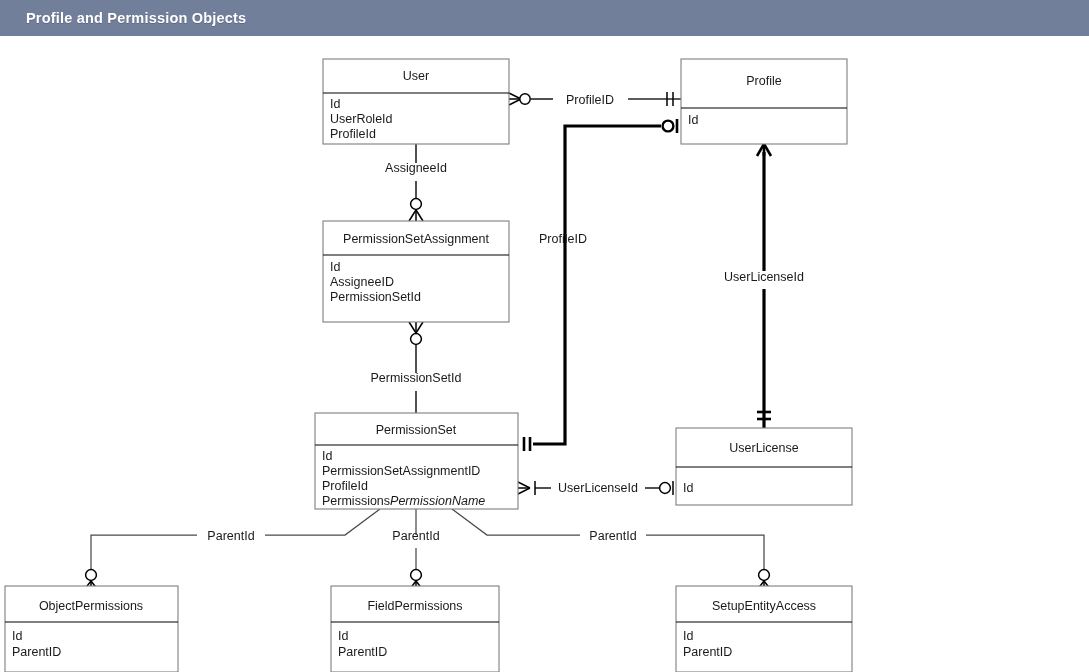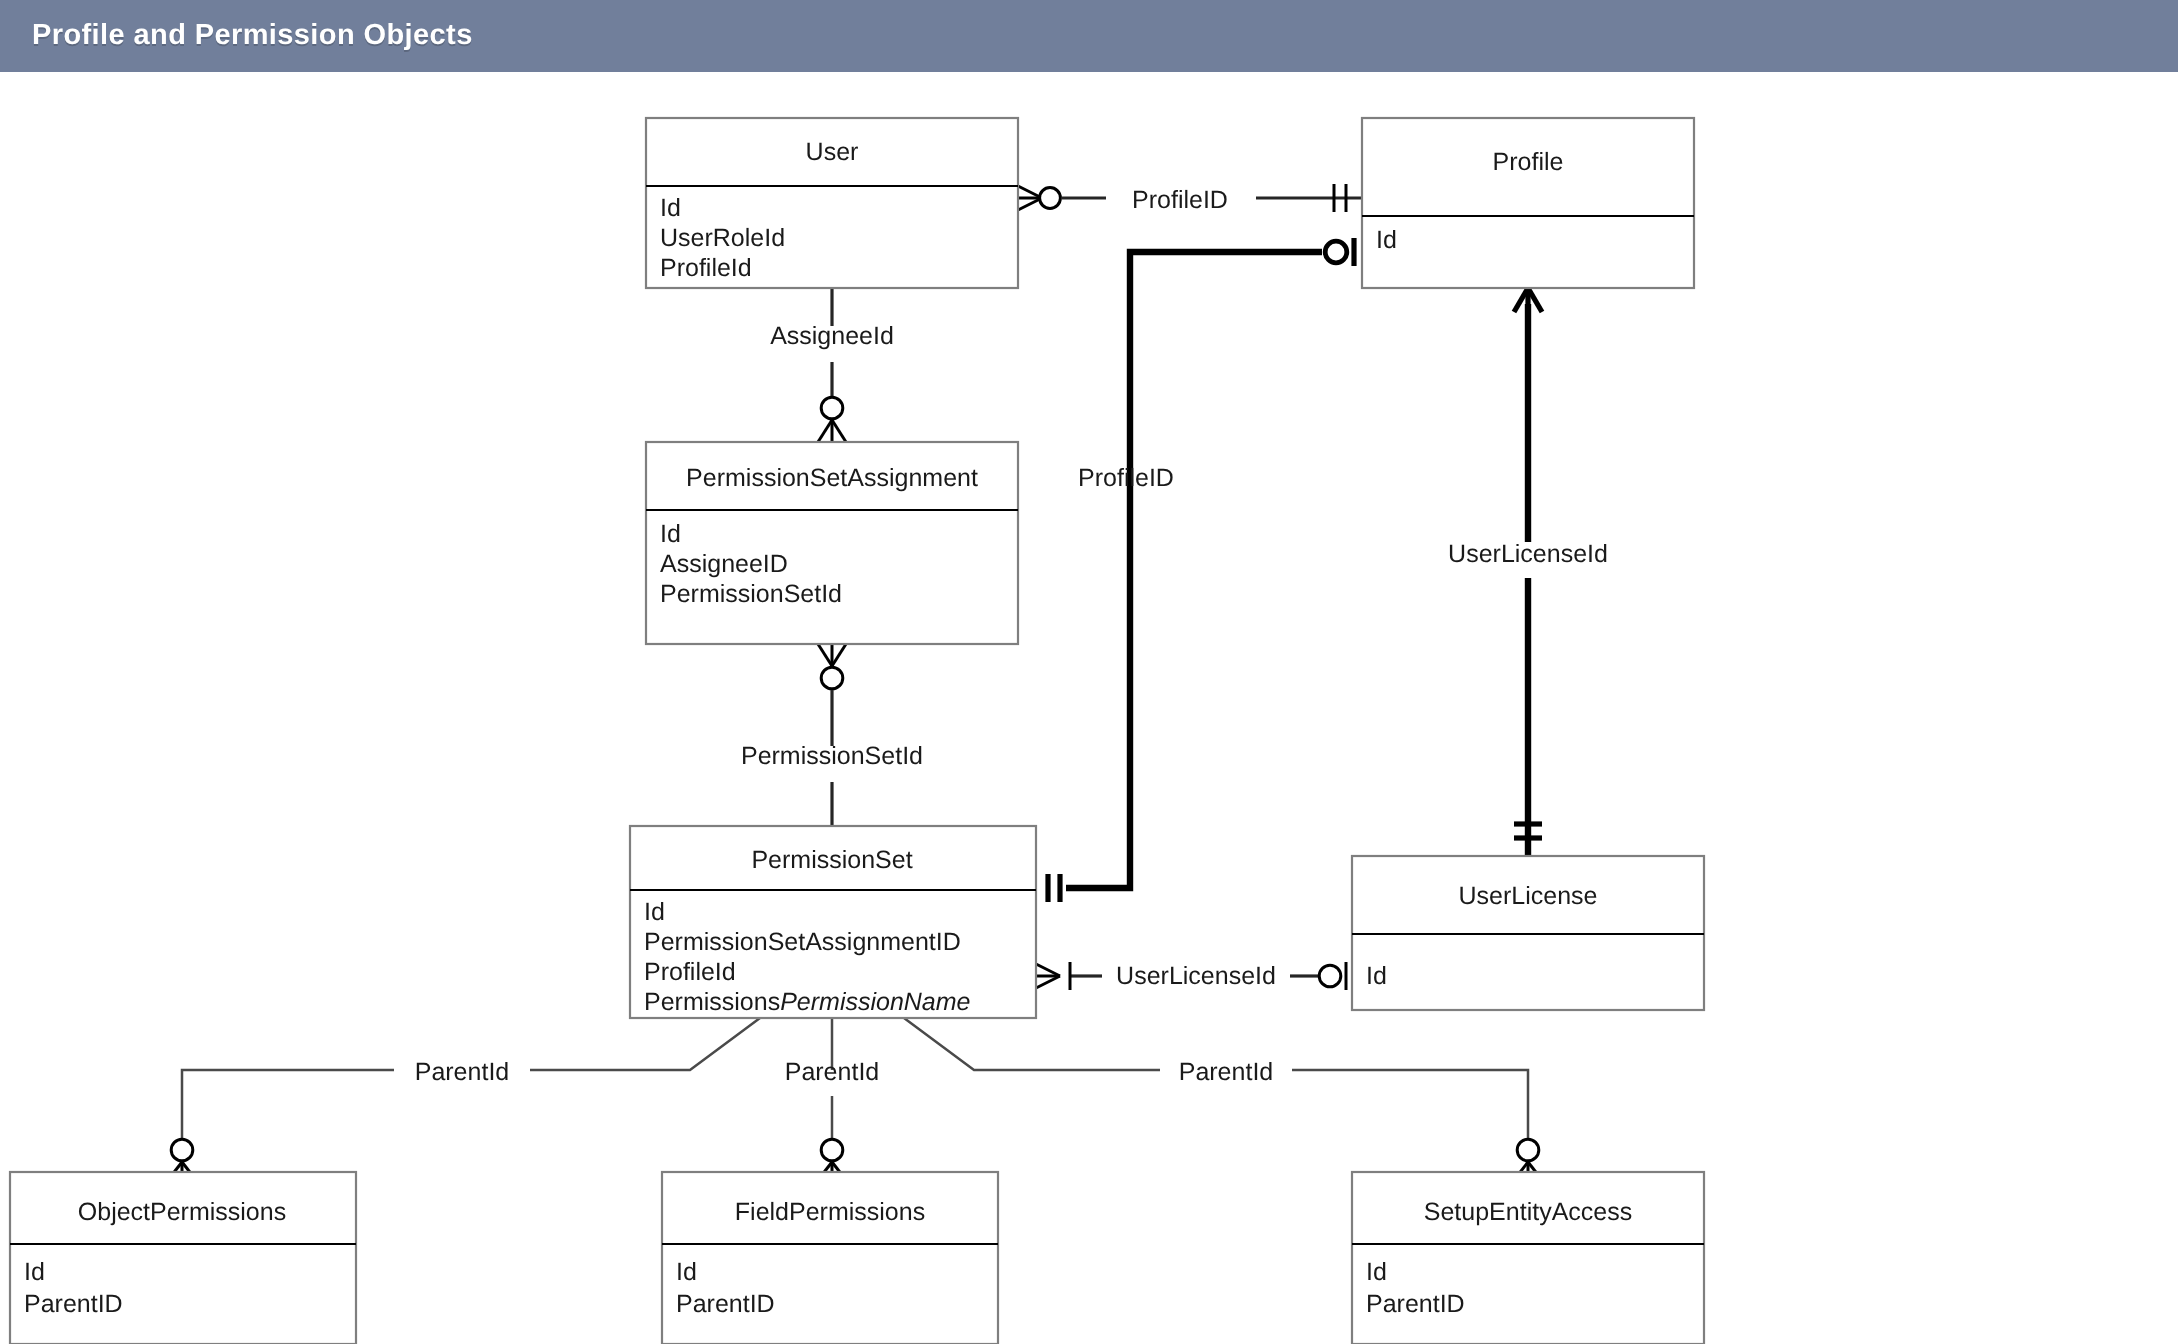--- a/index.html
+++ b/index.html
@@ -4,21 +4,21 @@
 <style>
   html,body{margin:0;padding:0;background:#ffffff;}
   body{width:1089px;height:672px;font-family:"Liberation Sans",sans-serif;overflow:hidden;}
   #canvas{position:relative;width:1089px;height:672px;background:#fff;}
   .titlebar{
     position:absolute;left:0;top:0;width:1089px;height:36px;
     background:#717f9b;display:flex;align-items:center;
   }
   .titlebar .t{
     color:#ffffff;font-weight:bold;font-size:14.5px;letter-spacing:.2px;
-    padding-left:16px;font-family:"Liberation Sans",sans-serif;
+    padding-left:26px;font-family:"Liberation Sans",sans-serif;
     text-shadow:0 1px 0 rgba(0,0,0,.18);
   }
   svg.diagram{position:absolute;left:0;top:0;width:1089px;height:672px;}
   .ebox{fill:#ffffff;stroke:#7f7f7f;stroke-width:1.1;}
   .esep{stroke:#000000;stroke-width:1.1;}
   .etitle{font-family:"Liberation Sans",sans-serif;font-size:12.5px;fill:#1a1a1a;text-anchor:middle;}
   .efield{font-family:"Liberation Sans",sans-serif;font-size:12.5px;fill:#1a1a1a;}
   .efield .it{font-style:italic;}
   .rlabel{font-family:"Liberation Sans",sans-serif;font-size:12.5px;fill:#1a1a1a;text-anchor:middle;}
   .conn{stroke:#262626;stroke-width:1.6;fill:none;}

